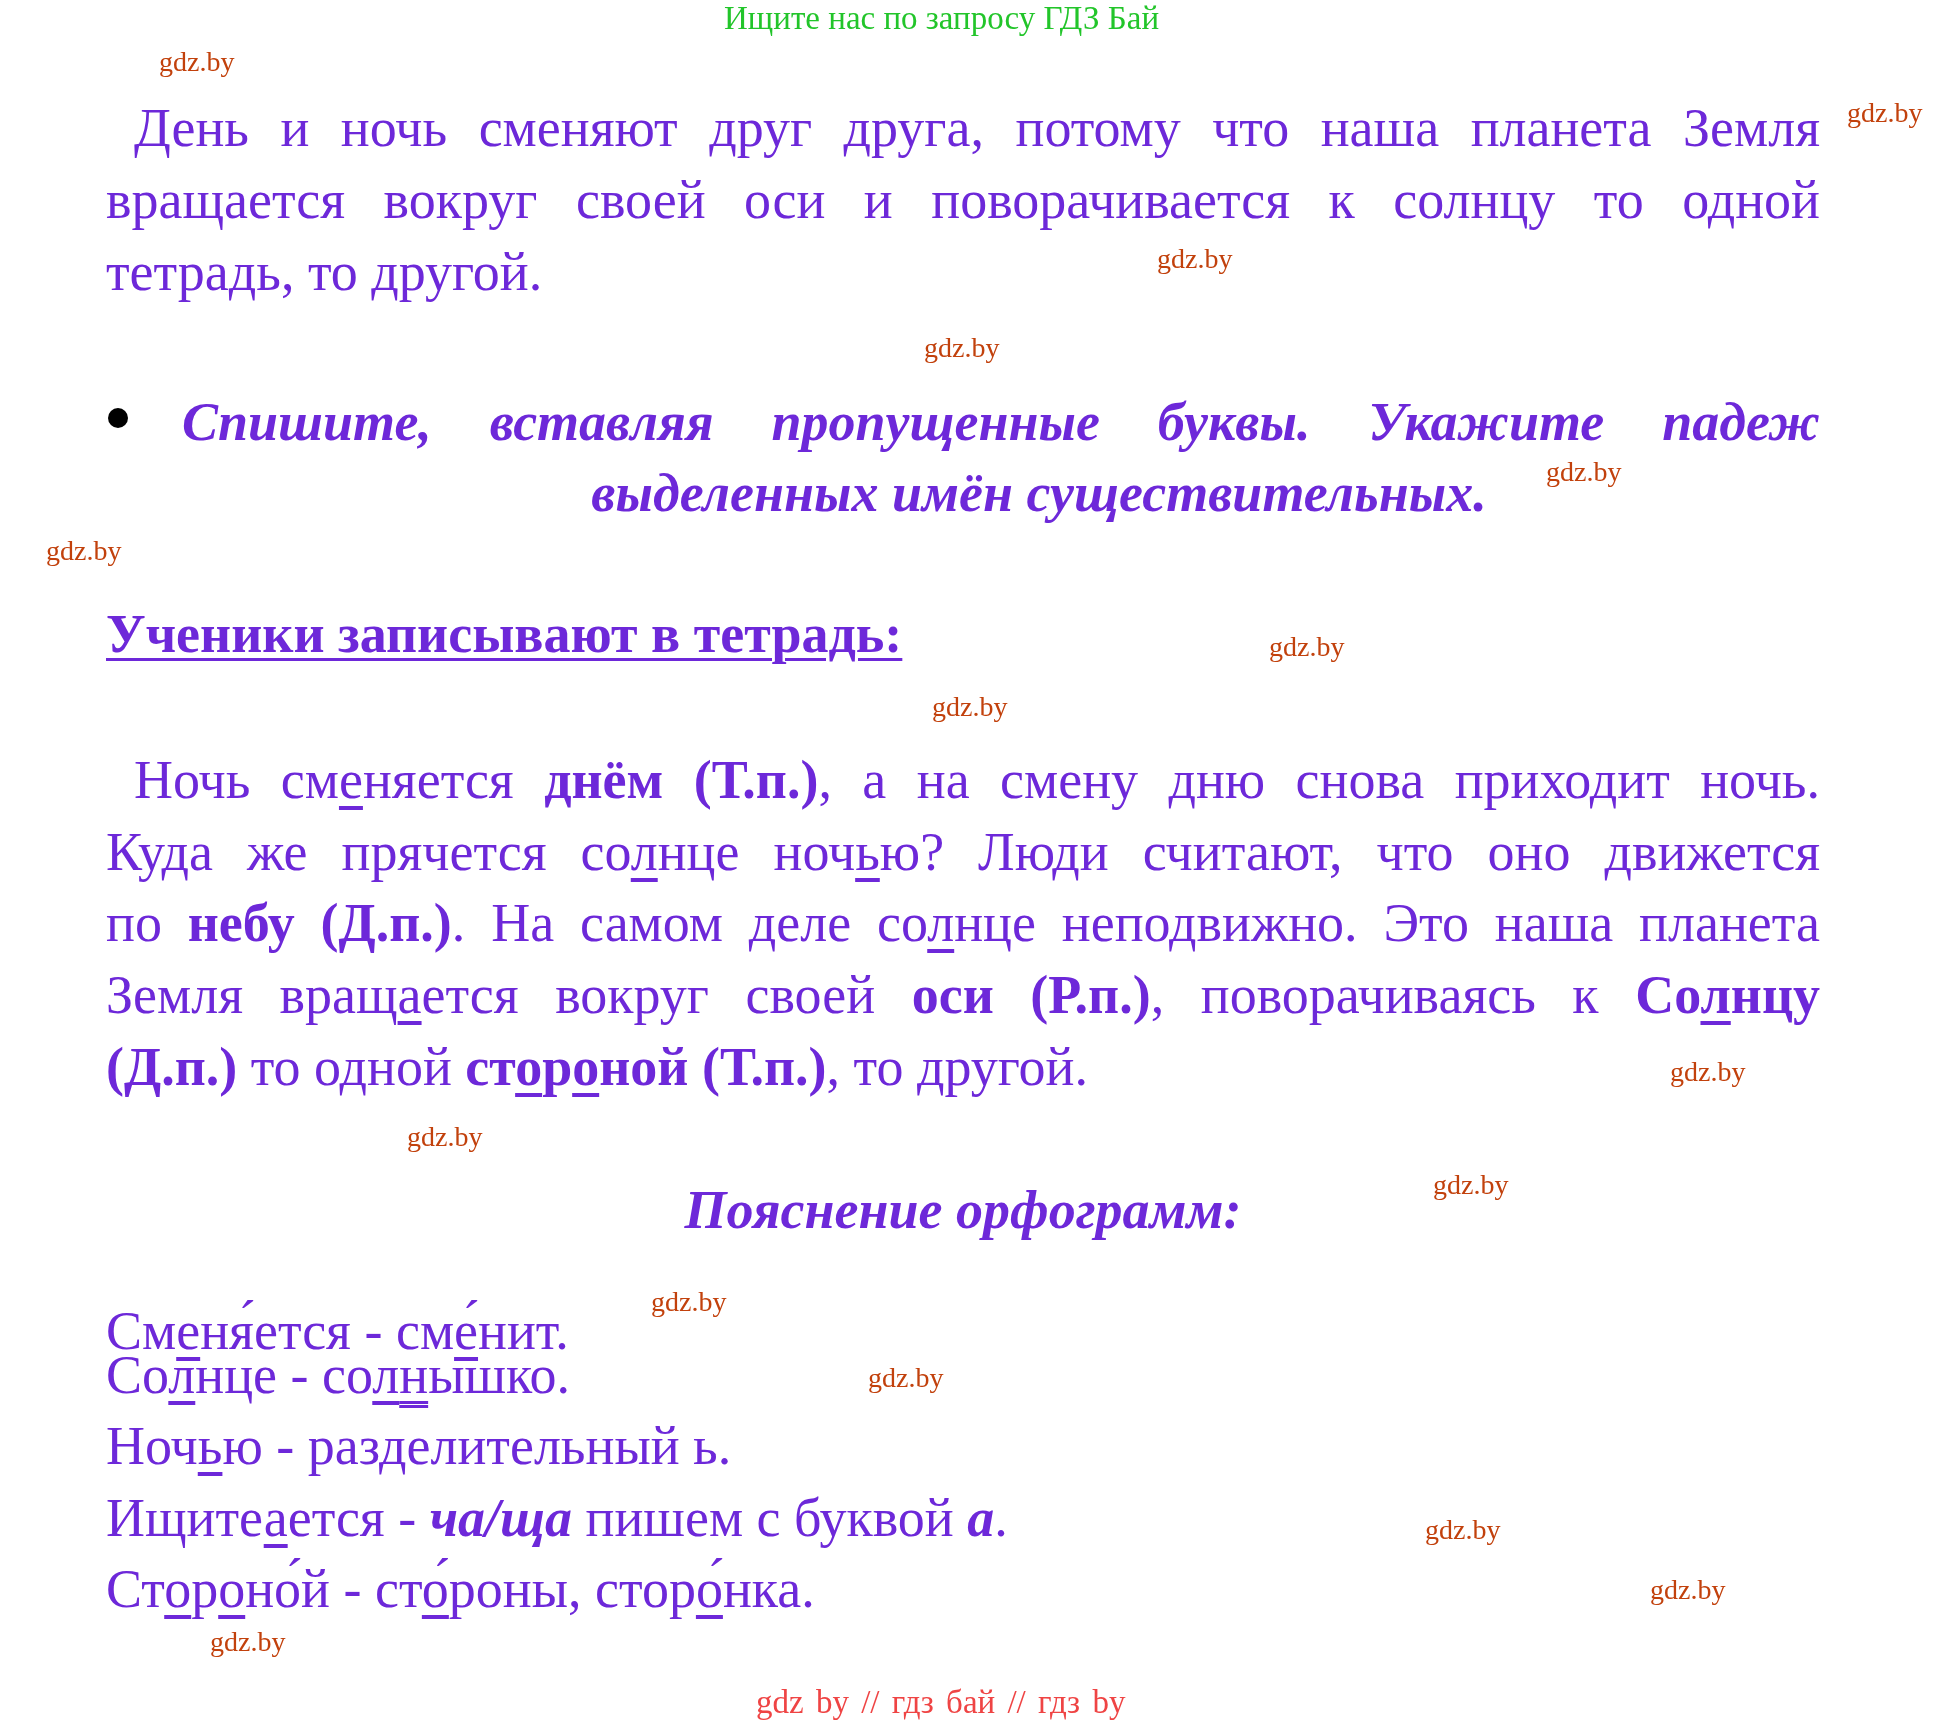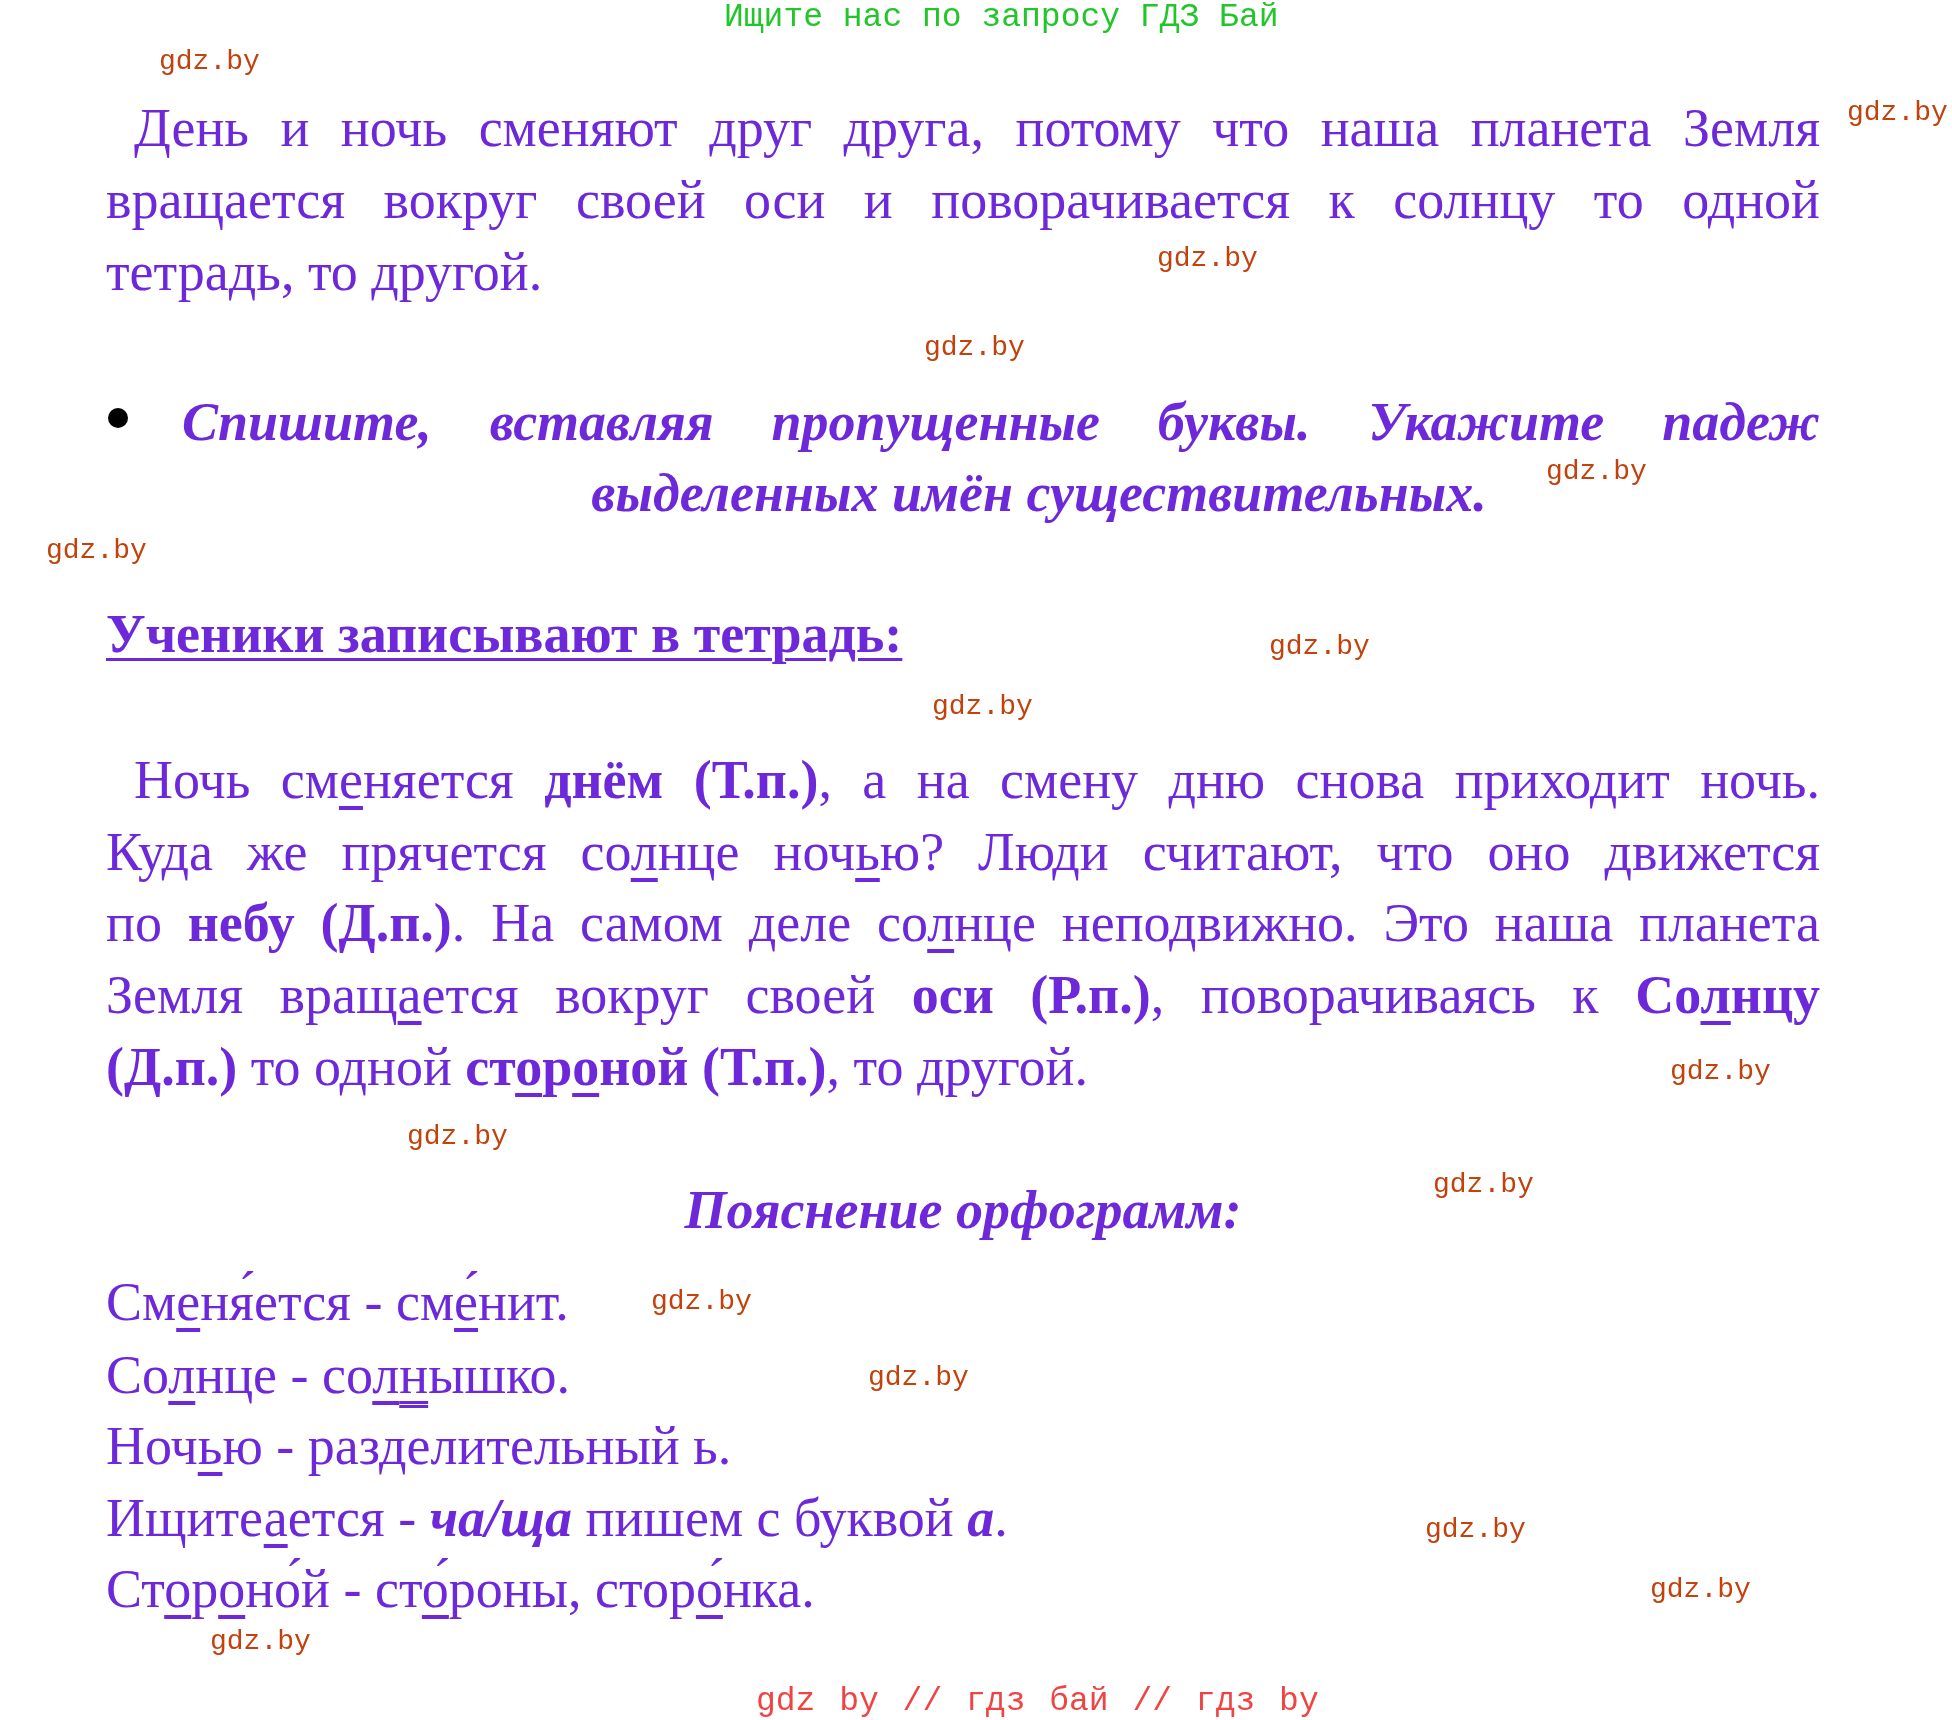--- a/index.html
+++ b/index.html
@@ -1,18 +1,18 @@
 <!DOCTYPE html>
 <html><head>
 <meta charset="utf-8">
 <style>
   html, body { margin:0; padding:0; background:#ffffff; }
   body { width:1952px; height:1720px; position:relative; overflow:hidden; }
   .serif { font-family: "Liberation Serif", "DejaVu Serif", serif; color:#6d28d9; }
-  .sans { font-family: Liberation Mono, monospace; }
+  .sans { font-family: Liberation Serif, serif; }
   .header { position:absolute; top:0; left:724px; font-size:33px; color:#22c52a; line-height:36px; white-space:nowrap; }
   .wm { position:absolute; font-size:28px; color:#c2410c; line-height:30px; white-space:nowrap; }
   .line { position:absolute; left:106px; width:1714px; font-size:54px; line-height:60px; white-space:nowrap; }
   .just { text-align:justify; text-align-last:justify; }
   .bold { font-weight:bold; }
   .bi { font-weight:bold; font-style:italic;text-align:center; }
   .u { text-decoration: underline; text-decoration-thickness:4px; text-underline-offset:8px; }
   .uu { text-decoration: underline double; text-decoration-thickness:3px; text-underline-offset:8px; }
   .heading { position:absolute; left:106px; top:604px; font-size:54px; line-height:60px; font-weight:bold; text-decoration:underline; text-decoration-thickness:3px; text-underline-offset:6px; white-space:nowrap; }
   .bullet { position:absolute; left:108px; top:408px; width:20px; height:20px; border-radius:50%; background:#000; }
@@ -50,19 +50,19 @@
 
 <div class="heading serif">Ученики записывают в тетрадь:</div>
 
 <div class="line serif just" style="top:750px;padding-left:28px;width:1686px"><span>Ночь см</span><span class="u">е</span><span>няется </span><span class="bold">днём (Т.п.)</span><span>, а на смену дню снова приходит ночь.</span></div>
 <div class="line serif just" style="top:822px"><span>Куда же прячется со</span><span class="u">л</span><span>нце ноч</span><span class="u">ь</span><span>ю? Люди считают, что оно движется</span></div>
 <div class="line serif just" style="top:893px"><span>по </span><span class="bold">небу (Д.п.)</span><span>. На самом деле со</span><span class="u">л</span><span>нце неподвижно. Это наша планета</span></div>
 <div class="line serif just" style="top:965px"><span>Земля вращ</span><span class="u">а</span><span>ется вокруг своей </span><span class="bold">оси (Р.п.)</span><span>, поворачиваясь к </span><span class="bold">Со</span><span class="bold u">л</span><span class="bold">нцу</span></div>
 <div class="line serif" style="top:1037px"><span class="bold">(Д.п.)</span><span> то одной </span><span class="bold">ст</span><span class="bold u">о</span><span class="bold">р</span><span class="bold u">о</span><span class="bold">ной (Т.п.)</span><span>, то другой.</span></div>
 
 <div class="line serif bi" style="top:1180px">Пояснение орфограмм:</div>
-<div class="line serif" style="top:1272px"><span>См</span><span class="u">е</span><span>ня́ется - см</span><span class="u">е́</span><span>нит.</span></div>
+<div class="line serif" style="top:1301px"><span>См</span><span class="u">е</span><span>ня́ется - см</span><span class="u">е́</span><span>нит.</span></div>
 <div class="line serif" style="top:1345px"><span>Со</span><span class="u">л</span><span>нце - со</span><span class="u">л</span><span class="uu">н</span><span>ышко.</span></div>
 <div class="line serif" style="top:1416px"><span>Ноч</span><span class="u">ь</span><span>ю - разделительный ь.</span></div>
 <div class="line serif" style="top:1488px"><span>Ищите</span><span class="u">а</span><span>ется - </span><span class="bi">ча/ща</span><span> пишем с буквой </span><span class="bi">а</span><span>.</span></div>
 <div class="line serif" style="top:1559px"><span>Ст</span><span class="u">о</span><span>р</span><span class="u">о</span><span>н</span><span>о́й - ст</span><span class="u">о́</span><span>роны, стор</span><span class="u">о́</span><span>нка.</span></div>
 
 <div class="footer sans">gdz by  //  гдз бай  //  гдз by</div>
 
 </body></html>

